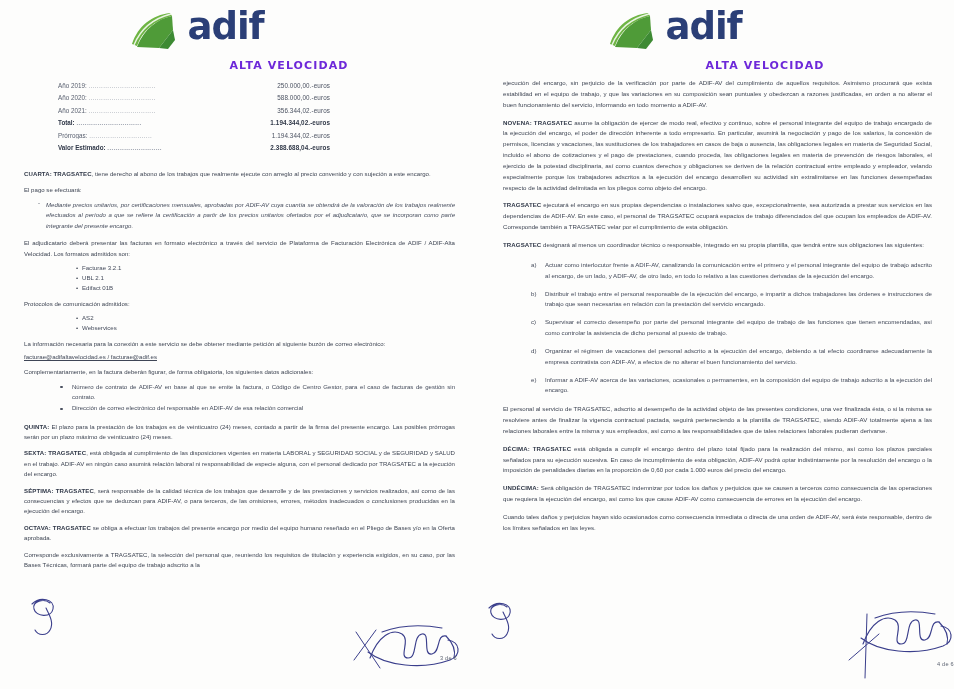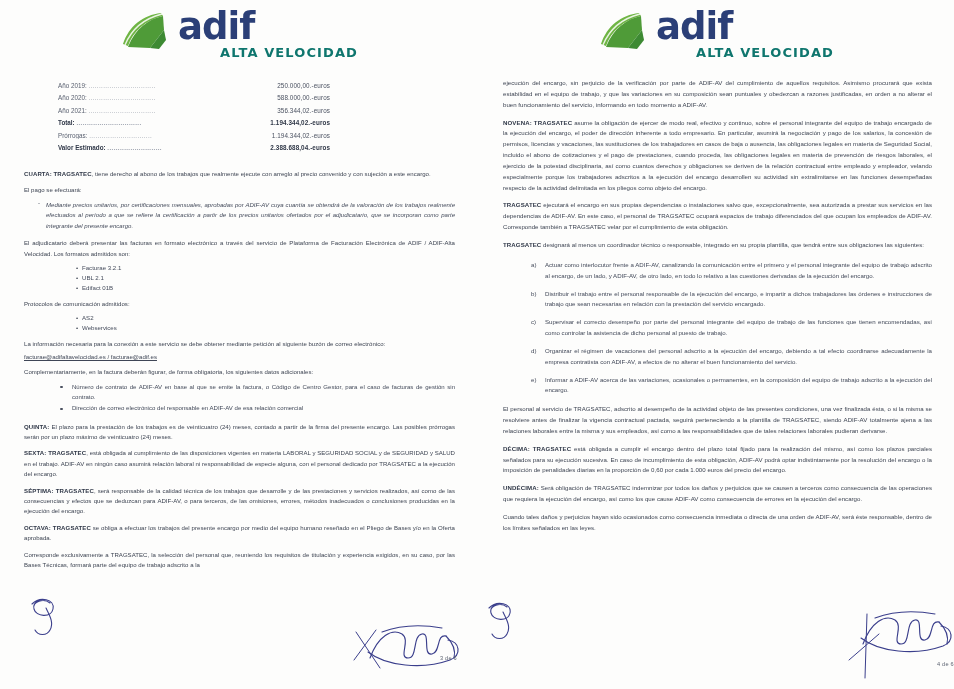--- a/index.html
+++ b/index.html
@@ -60,25 +60,25 @@
   .logo-adif {
     font-family: "DejaVu Sans", sans-serif;
     font-size: 37px;
     font-weight: 700;
     color: #2b3f77;
     letter-spacing: -1px;
     line-height: 0.92;
   }
   .logo-sub {
     font-family: "DejaVu Sans", sans-serif;
-    font-size: 13px;
+    font-size: 11px;
     font-weight: 700;
-    color: #0f766e;
+    color: #6d28d9;
     letter-spacing: 1.1px;
-    margin-top: 2px;
+    margin-top: 16px;
     margin-left: 42px;
   }
   .logo-right .logo-sub { margin-left: 40px; }
 
   
   .body {
     padding: 0 22px 0 24px;
     box-sizing: border-box;
   }
   .page-right .body { padding: 0 22px 0 26px; }

